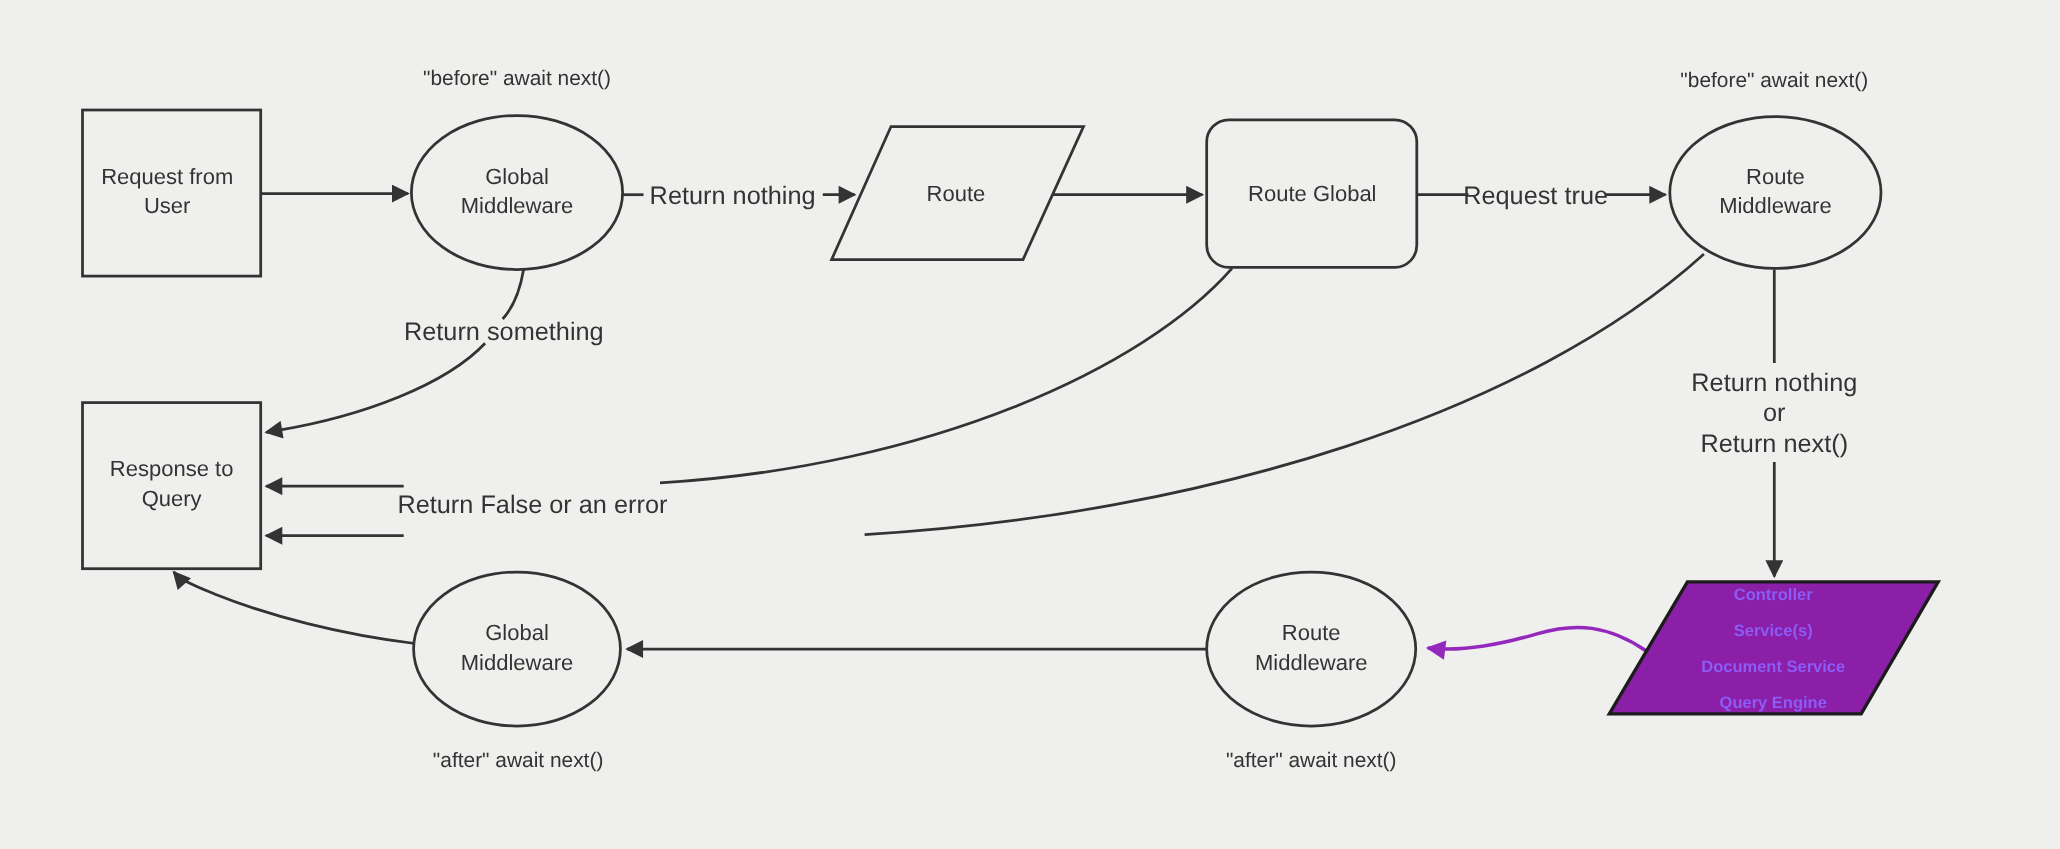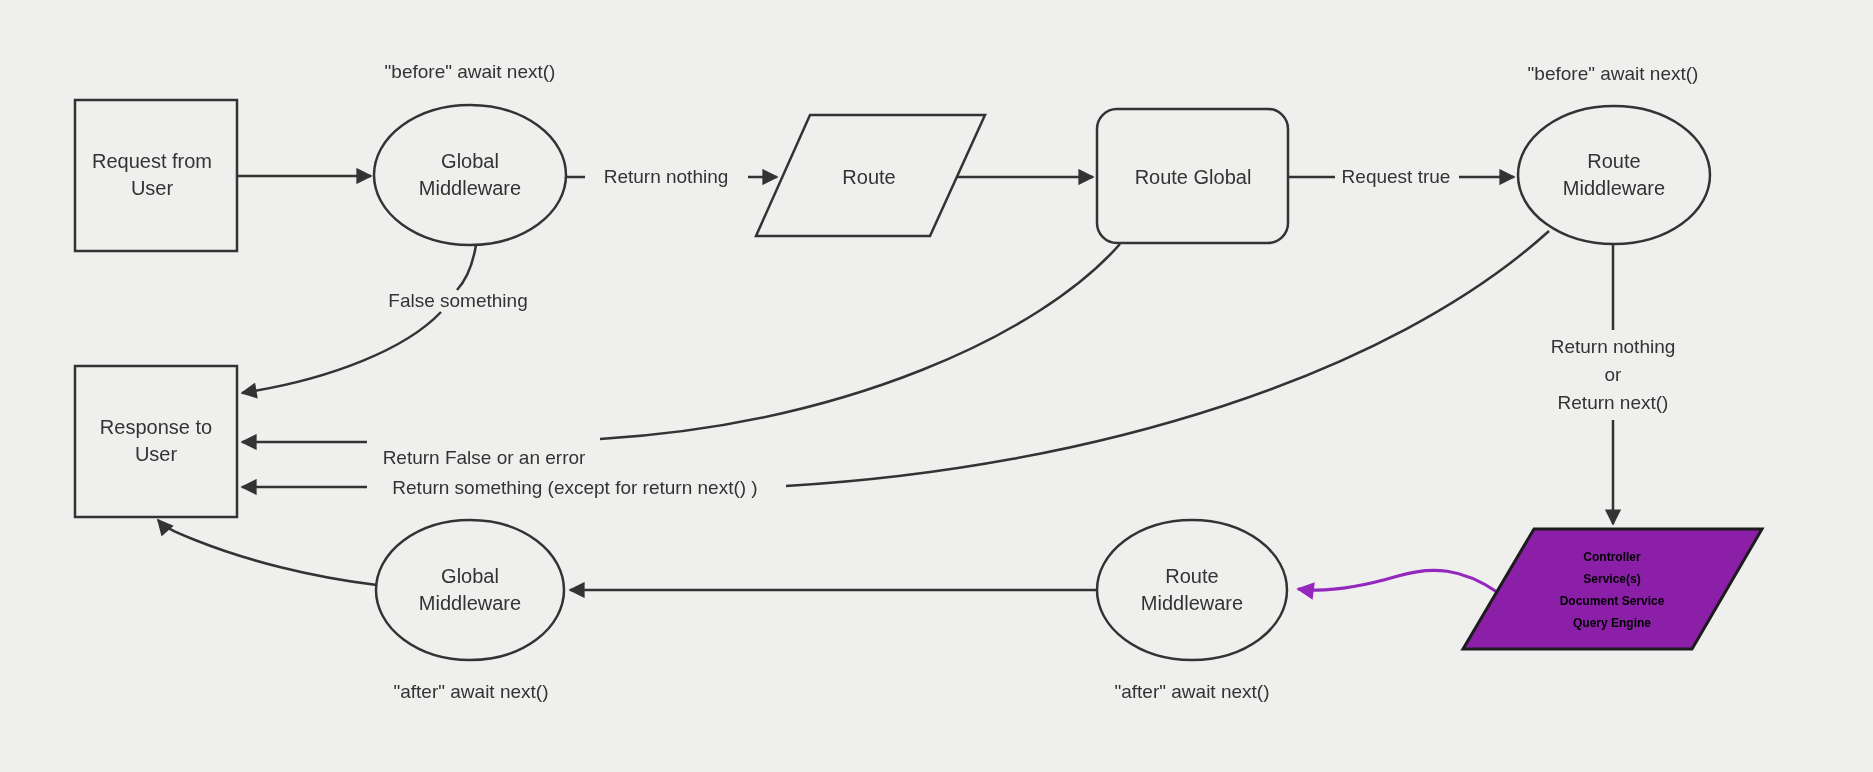--- a/index.html
+++ b/index.html
@@ -15,27 +15,27 @@
   .canvas svg { position: absolute; left: 0; top: 0; }
   .lbl {
     position: absolute;
     transform: translate(-50%, -50%);
     text-align: center;
     white-space: pre-line;
     color: #333333;
     pointer-events: none;
   }
   .node-label { font-size: 20px; line-height: 27px; }
-  .edge-label { font-size: 19px; line-height: 28px; }
+  .edge-label { font-size: 23px; line-height: 28px; }
   .annotation { font-size: 19px; }
   .inverse-label {
-    color: #000000;
+    color: #8b5cf6;
     font-weight: bold;
-    font-size: 12px;
-    line-height: 22px;
+    font-size: 15px;
+    line-height: 33px;
   }
 </style>
 </head>
 <body>
 
 <div class="canvas">
 
   <svg width="1873" height="772" viewBox="0 0 1873 772">
     <defs>
       <marker id="arrow" viewBox="0 0 10 10" refX="9" refY="5" markerWidth="7" markerHeight="6.5" orient="auto-start-reverse">
@@ -92,37 +92,36 @@
 
   <div class="lbl node-label" style="left:152px; top:175px;">Request from
 User</div>
   <div class="lbl node-label" style="left:470px; top:175px;">Global
 Middleware</div>
   <div class="lbl node-label" style="left:869px; top:177px;">Route</div>
   <div class="lbl node-label" style="left:1193px; top:177px;">Route Global</div>
   <div class="lbl node-label" style="left:1614px; top:175px;">Route
 Middleware</div>
   <div class="lbl node-label" style="left:156px; top:441px;">Response to
-User</div>
+Query</div>
   <div class="lbl node-label" style="left:470px; top:590px;">Global
 Middleware</div>
   <div class="lbl node-label" style="left:1192px; top:590px;">Route
 Middleware</div>
   <div class="lbl inverse-label" style="left:1612px; top:590px;">Controller
 Service(s)
 Document Service
 Query Engine</div>
 
   <div class="lbl annotation" style="left:470px; top:72px;">"before" await next()</div>
   <div class="lbl annotation" style="left:1613px; top:74px;">"before" await next()</div>
   <div class="lbl annotation" style="left:471px; top:692px;">"after" await next()</div>
   <div class="lbl annotation" style="left:1192px; top:692px;">"after" await next()</div>
 
   <div class="lbl edge-label" style="left:666px; top:177px;">Return nothing</div>
   <div class="lbl edge-label" style="left:1396px; top:177px;">Request true</div>
-  <div class="lbl edge-label" style="left:458px; top:301px;">False something</div>
+  <div class="lbl edge-label" style="left:458px; top:301px;">Return something</div>
   <div class="lbl edge-label" style="left:484px; top:458px;">Return False or an error</div>
-  <div class="lbl edge-label" style="left:575px; top:488px;">Return something (except for return next() )</div>
   <div class="lbl edge-label" style="left:1613px; top:375px;">Return nothing
 or
 Return next()</div>
 
 </div>
 
 </body></html>

